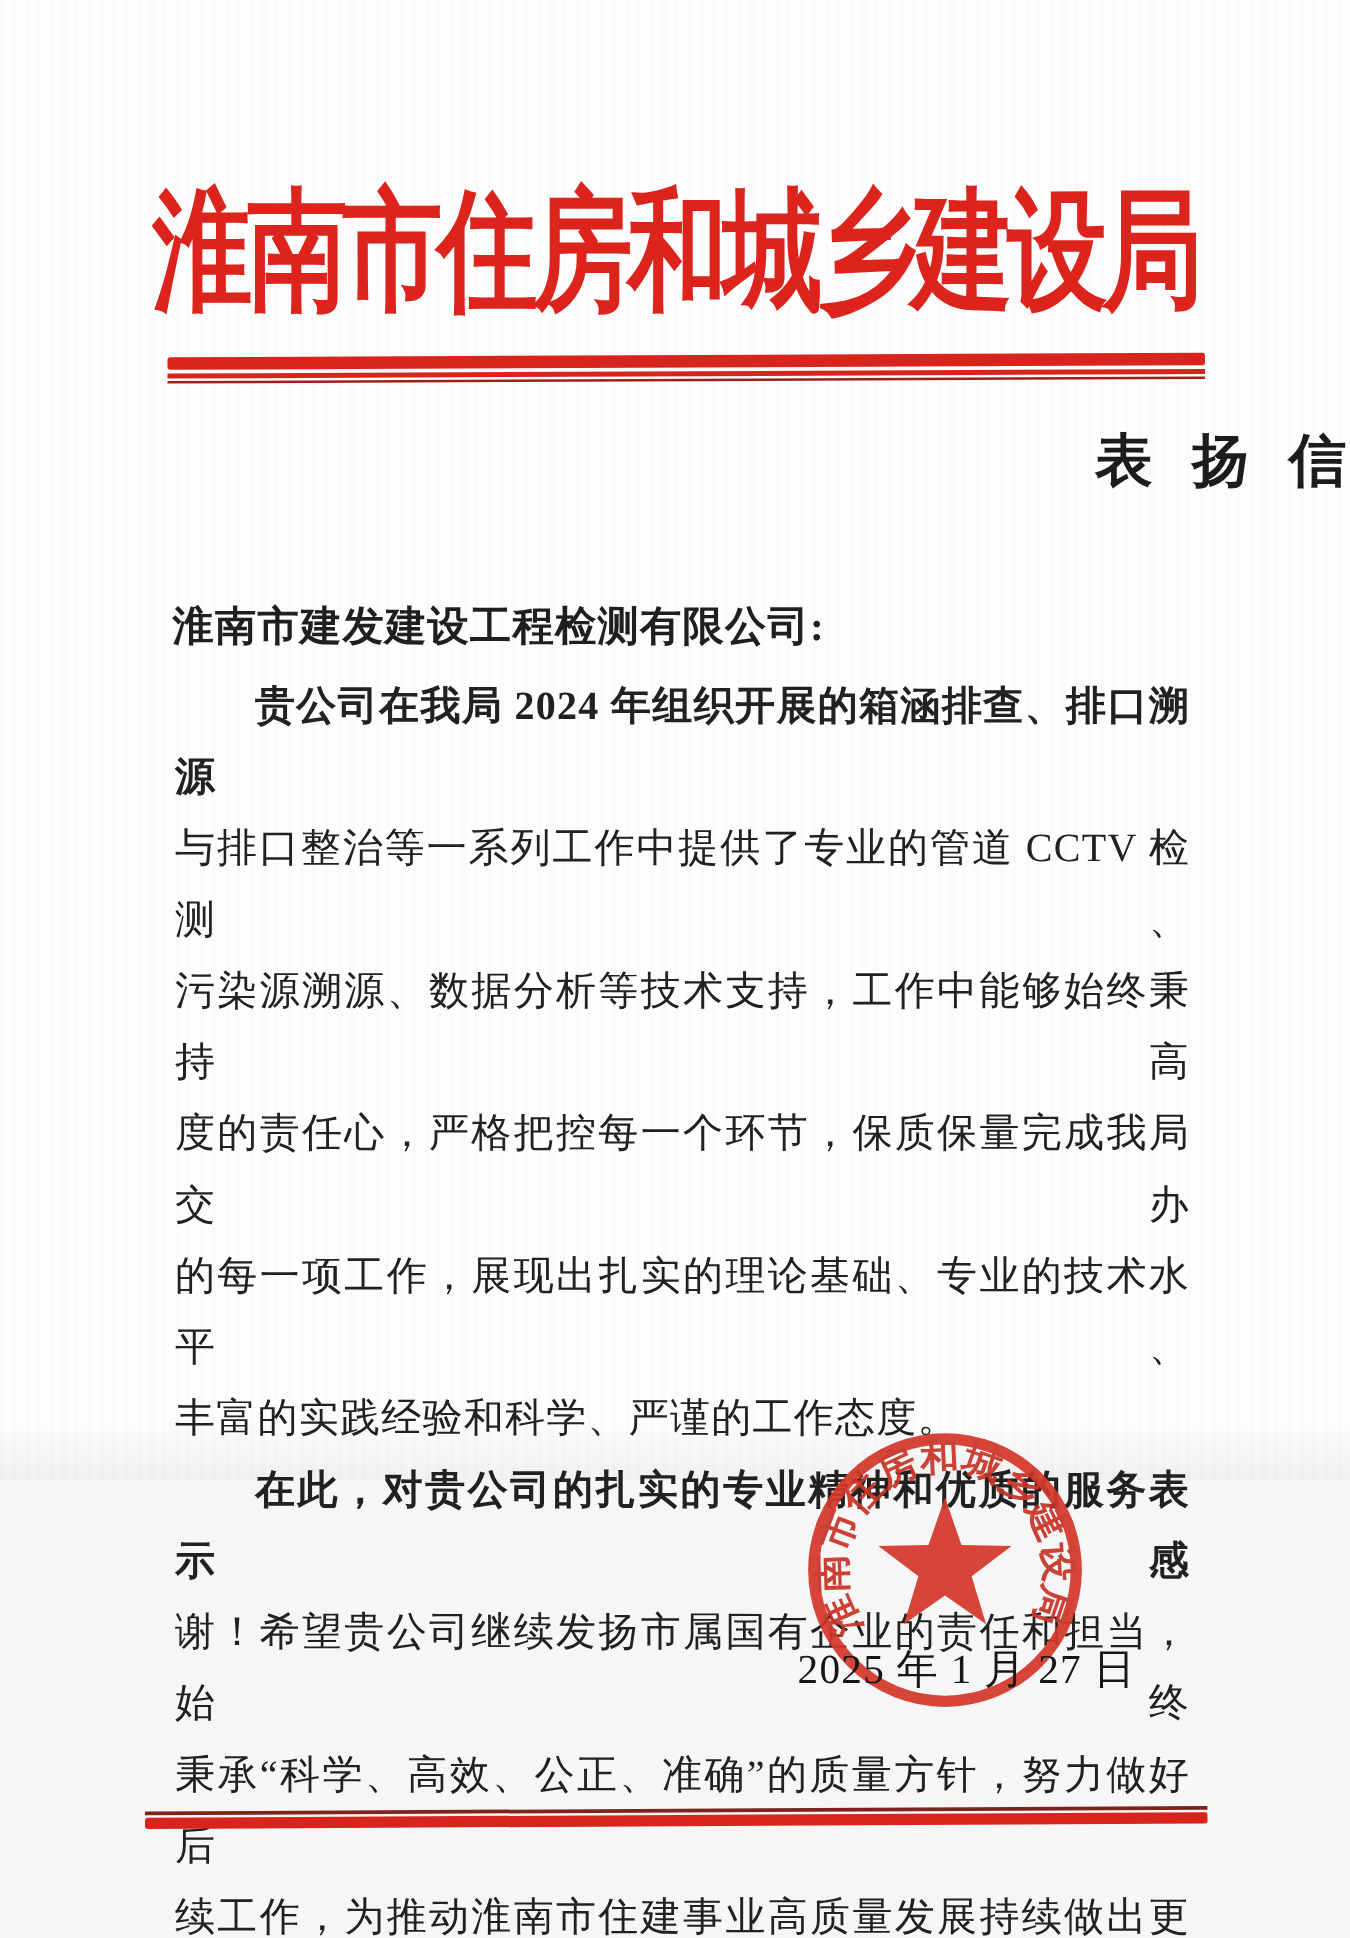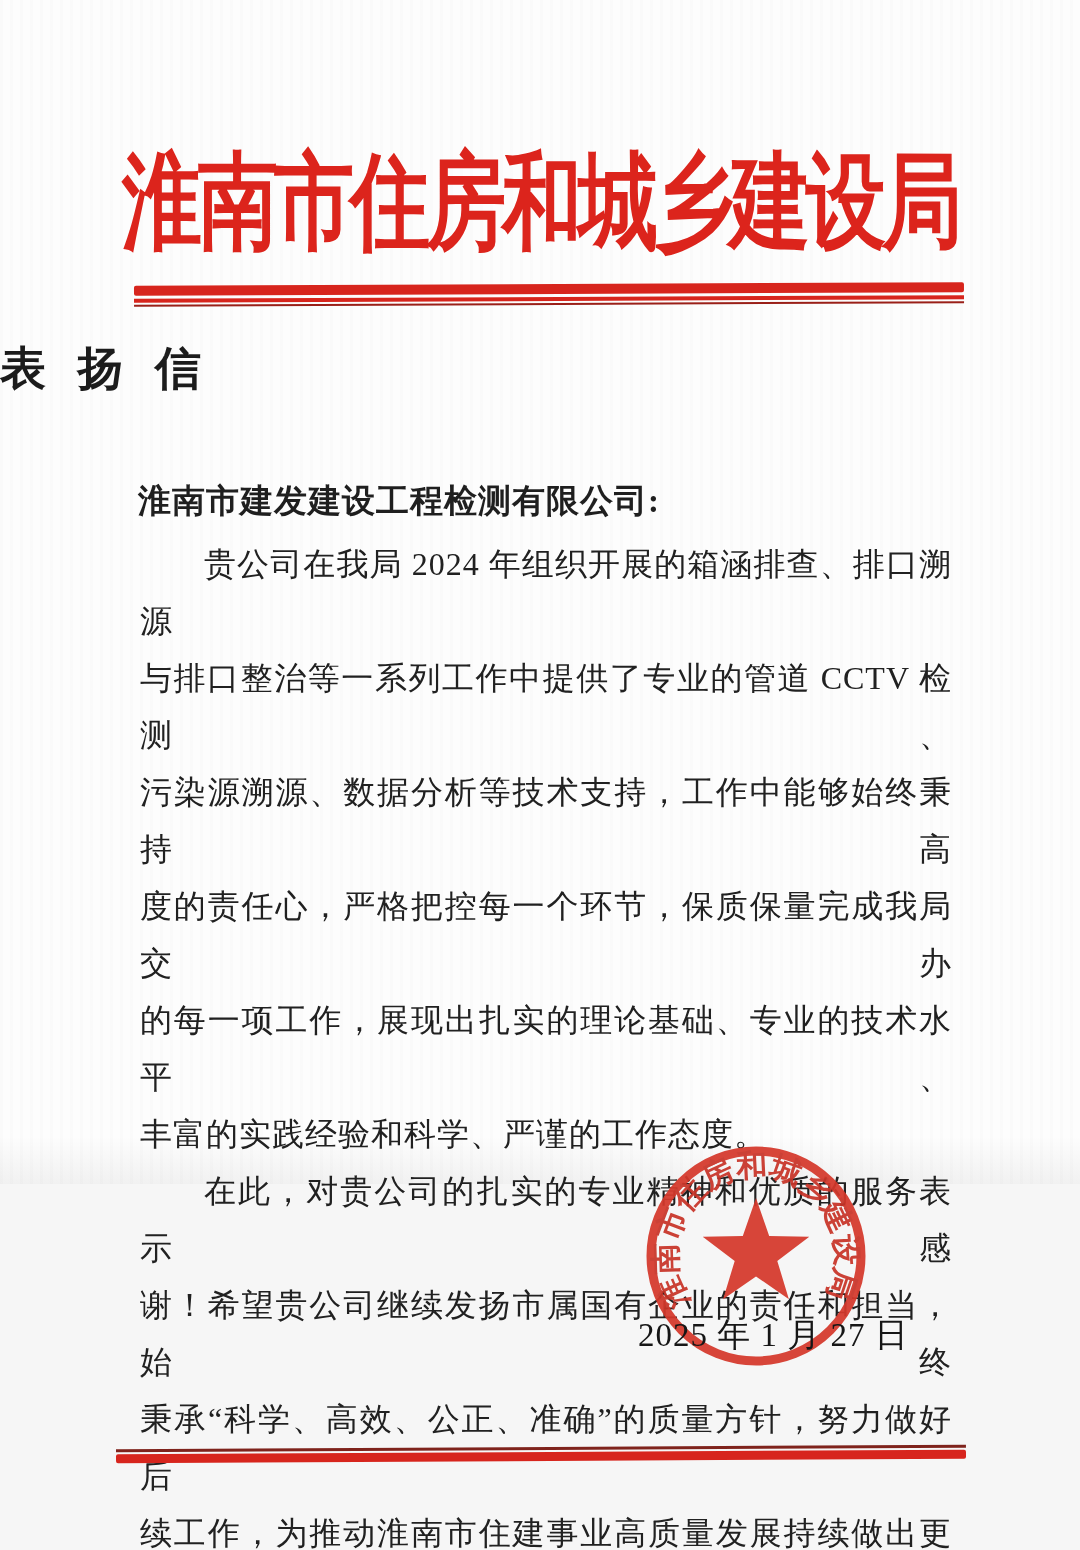--- a/index.html
+++ b/index.html
@@ -39,42 +39,42 @@
   }
   .head-rule .r1 { height: 10px; background: #d7251d; border-radius: 2px; }
   .head-rule .g1 { height: 3px; }
   .head-rule .r2 { height: 4px; background: #d7251d; }
   .head-rule .g2 { height: 2px; }
   .head-rule .r3 { height: 2px; background: #9a2019; }
 
   
   .title {
     position: absolute; top: 338px; left: 0; right: 0;
-    text-align: left;
+    text-align: right;
     font-size: 46px; font-weight: 700; color: #1c1c1c;
     word-spacing: 14px; letter-spacing: 3px;
   }
 
   
   .salutation {
     position: absolute; top: 479px; left: 138px; width: 812px;
     font-size: 33px; font-weight: 700; color: #1f1f1f;
     letter-spacing: 1px;
   }
   .body-text {
     position: absolute; top: 536px; left: 140px; width: 812px;
     font-size: 32px; color: #212121;
   }
   .line {
     line-height: 57px;
     text-align: justify;
     text-align-last: justify;
     letter-spacing: 1px;
   }
-  .line.indent { text-indent: 2em; }
+  .line.indent { text-indent: 2em; font-weight: bold; }
   .line.no-stretch { text-align-last: left; }
 
   
   .date-line {
     position: absolute; top: 1313px; left: 638px;
     font-size: 33px; color: #161616; letter-spacing: 1px;
     z-index: 3;
   }
 
   

